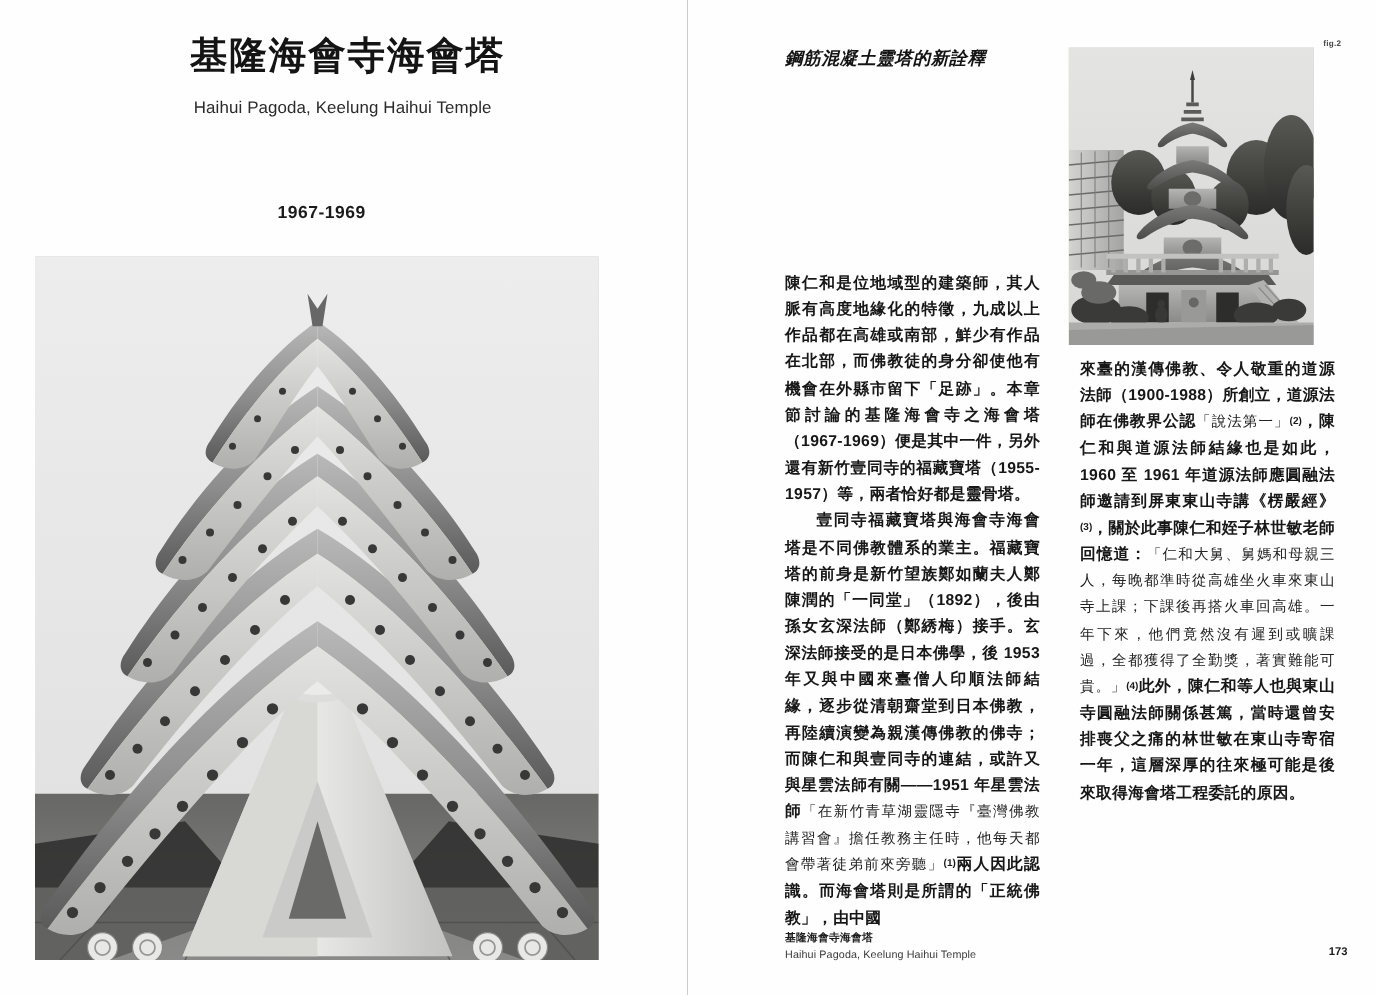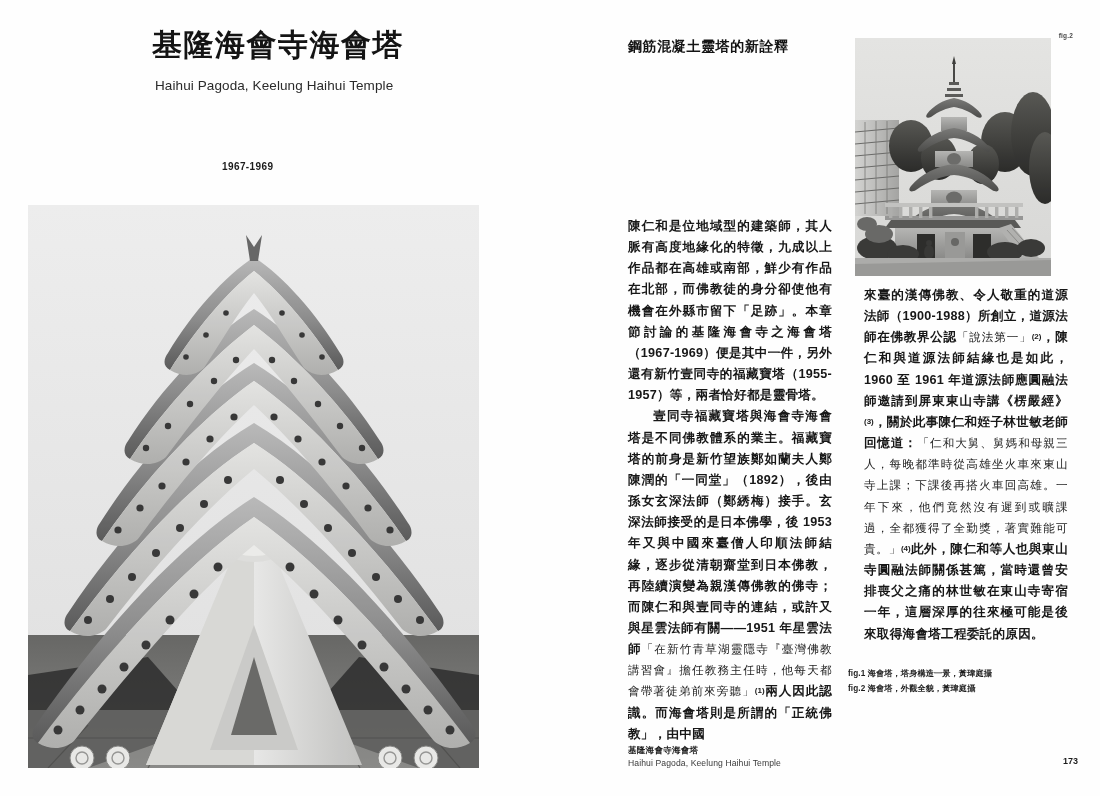--- a/index.html
+++ b/index.html
@@ -47,21 +47,21 @@
     font-size: 13.5px;
     font-weight: 400;
     color: #2a2a2a;
     letter-spacing: 0.1px;
     margin: 14px 0 0 3px;
   }
   #date-line {
     position: absolute;
     left: 222px;
     top: 161px;
-    font-size: 10px;
+    font-size: 14px;
     font-weight: 600;
     letter-spacing: 0.4px;
     color: #1b1b1b;
   }
 
   
   #fig1-frame {
     position: absolute;
     left: 28px;
     top: 205px;
@@ -80,20 +80,21 @@
     background: #fefefe;
   }
   #section-title {
     position: absolute;
     left: 78px;
     top: 38px;
     font-size: 14px;
     font-weight: 700;
     letter-spacing: 0.6px;
     color: #141414;
+    font-style: italic;
   }
 
   
   #fig2-wrap {
     position: absolute;
     left: 305px;
     top: 32px;
     width: 218px;
     height: 244px;
   }
@@ -534,24 +535,20 @@
 
     <div class="col" id="col-a">
       <p class="para">陳仁和是位地域型的建築師，其人脈有高度地緣化的特徵，九成以上作品都在高雄或南部，鮮少有作品在北部，而佛教徒的身分卻使他有機會在外縣市留下「足跡」。本章節討論的基隆海會寺之海會塔（1967-1969）便是其中一件，另外還有新竹壹同寺的福藏寶塔（1955-1957）等，兩者恰好都是靈骨塔。</p>
       <p class="para indent"><span>壹同寺福藏寶塔與海會寺海會塔是不同佛教體系的業主。福藏寶塔的前身是新竹望族鄭如蘭夫人鄭陳潤的「一同堂」（1892），後由孫女玄深法師（鄭綉梅）接手。玄深法師接受的是日本佛學，後 1953 年又與中國來臺僧人印順法師結緣，逐步從清朝齋堂到日本佛教，再陸續演變為親漢傳佛教的佛寺；而陳仁和與壹同寺的連結，或許又與星雲法師有關——1951 年星雲法師</span><span class="quote">「在新竹青草湖靈隱寺『臺灣佛教講習會』擔任教務主任時，他每天都會帶著徒弟前來旁聽」</span><span class="note">(1)</span><span>兩人因此認識。而海會塔則是所謂的「正統佛教」，由中國</span></p>
     </div>
 
     <div class="col" id="col-b">
       <p class="para"><span>來臺的漢傳佛教、令人敬重的道源法師（1900-1988）所創立，道源法師在佛教界公認</span><span class="quote">「說法第一」</span><span class="note">(2)</span><span>，陳仁和與道源法師結緣也是如此，1960 至 1961 年道源法師應圓融法師邀請到屏東東山寺講《楞嚴經》</span><span class="note">(3)</span><span>，關於此事陳仁和姪子林世敏老師回憶道：</span><span class="quote">「仁和大舅、舅媽和母親三人，每晚都準時從高雄坐火車來東山寺上課；下課後再搭火車回高雄。一年下來，他們竟然沒有遲到或曠課過，全都獲得了全勤獎，著實難能可貴。」</span><span class="note">(4)</span><span>此外，陳仁和等人也與東山寺圓融法師關係甚篤，當時還曾安排喪父之痛的林世敏在東山寺寄宿一年，這層深厚的往來極可能是後來取得海會塔工程委託的原因。</span></p>
     </div>
 
-    <div id="fig-captions">
-      <div>fig.1 海會塔，塔身構造一景，黃瑋庭攝</div>
-      <div>fig.2 海會塔，外觀全貌，黃瑋庭攝</div>
-    </div>
 
     <div id="footer">
       <div id="footer-title">基隆海會寺海會塔</div>
       <div id="footer-subtitle">Haihui Pagoda, Keelung Haihui Temple</div>
       <div id="page-number">173</div>
     </div>
   </div>
 
 </div>
 

